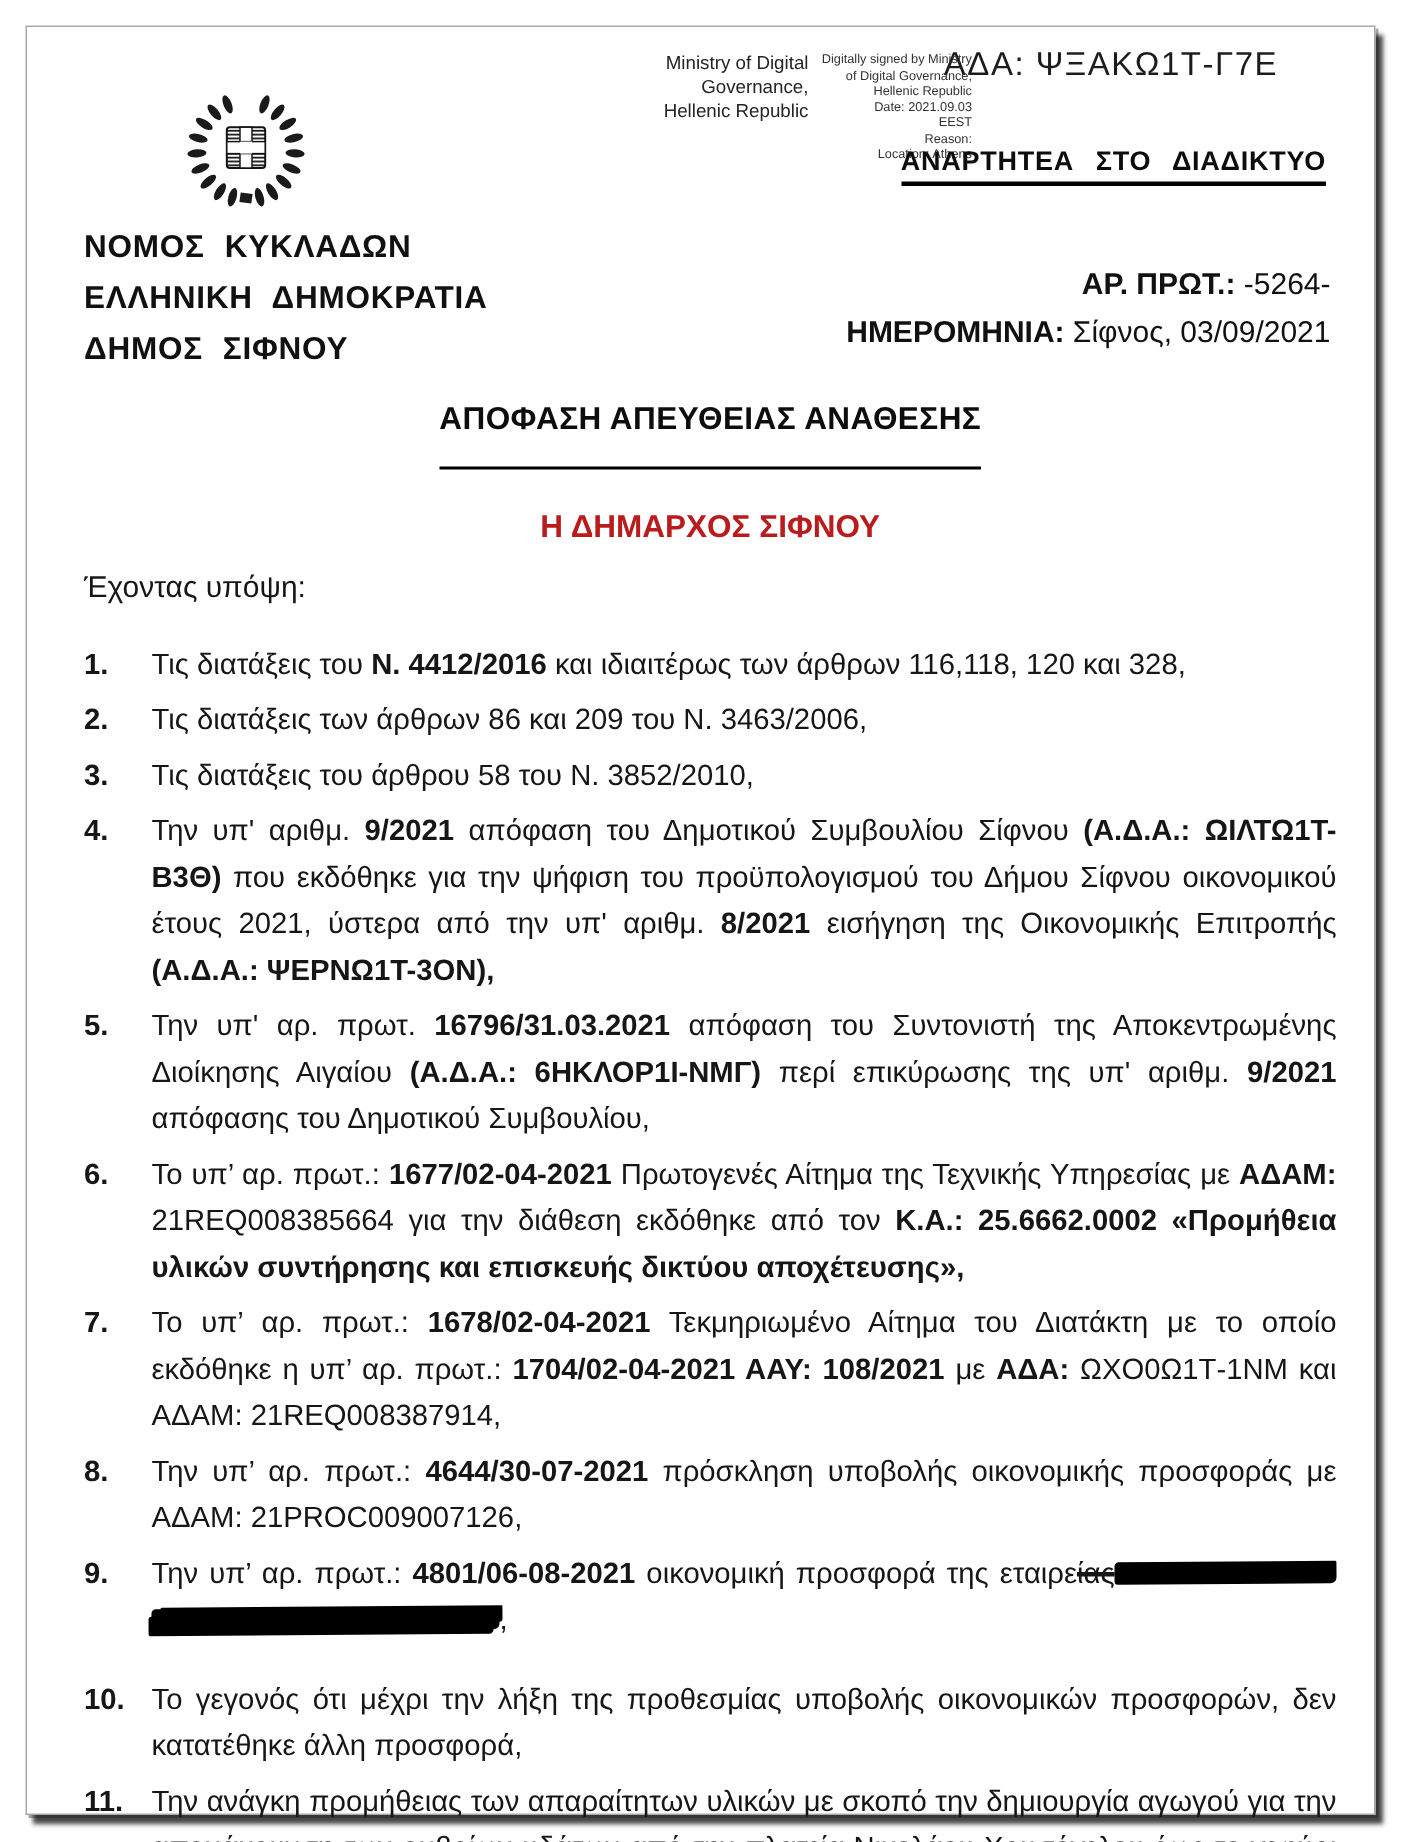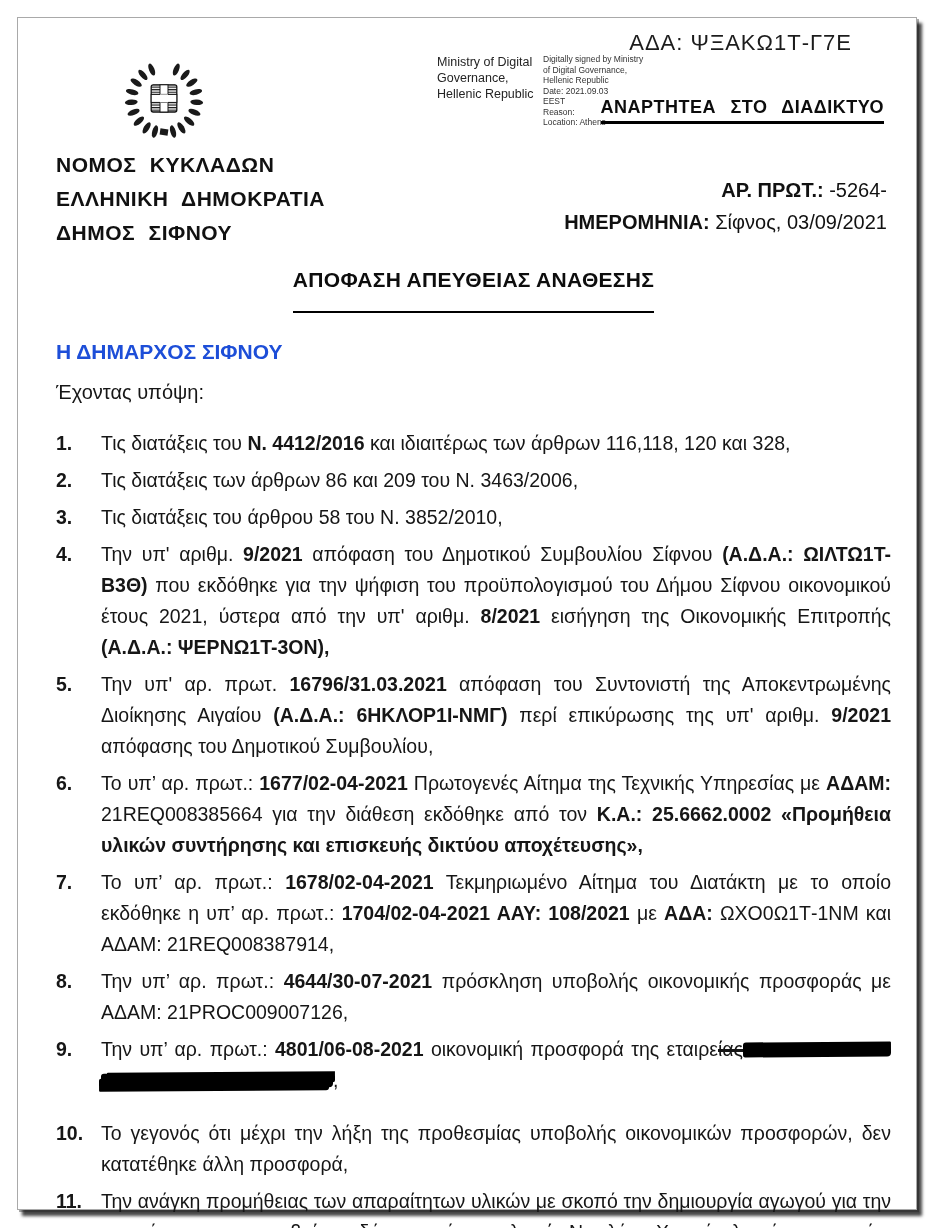--- a/index.html
+++ b/index.html
@@ -7,36 +7,36 @@
   body { font-family:"Liberation Sans","DejaVu Sans",sans-serif; color:#161616; }
   .canvas { position:relative; width:934px; height:1228px; background:#fff; overflow:hidden; }
   .sheet {
     position:absolute; left:17px; top:17px; width:900px; height:1193px;
     background:#fff; border:1px solid #a9a9a9;
     box-shadow:5px 6px 3px rgba(25,25,25,0.8), 2px 2px 0 rgba(90,90,90,0.5);
   }
   
   .emblem { position:absolute; left:106px; top:40px; width:80px; height:84px; }
   .ada { position:absolute; top:12px; right:64px; font-size:22px; letter-spacing:1px; color:#1c1c1c; white-space:nowrap; }
-  .sig-block { position:absolute; left:419px; top:36px; width:215px; }
+  .sig-block { position:absolute; left:419px; top:16px; width:215px;text-align:right; }
   .sig-signer { float:left; width:102px; font-size:12.5px; line-height:16px; color:#242424; }
   .sig-details { float:left; margin-left:4px; width:105px; font-size:8.5px; line-height:10.5px; color:#333; }
   .posted { position:absolute; top:43px; right:32px; font-size:18px; font-weight:bold; letter-spacing:0.5px;
             word-spacing:9px; border-bottom:3px solid #000; padding-bottom:3px; white-space:nowrap; color:#0d0d0d;margin-top:36px; }
   .authority { position:absolute; left:38px; top:130px; font-size:21px; font-weight:bold; line-height:34px;
                letter-spacing:0.5px; word-spacing:7px; color:#111; }
   .proto-block { position:absolute; right:29px; top:156px; text-align:right; font-size:20px; line-height:32px; color:#111; }
   .proto-block .lbl { font-weight:bold; }
   
   .doc-body { position:absolute; left:38px; top:250px; width:835px; }
   .title-wrap { text-align:center; }
   .doc-title { display:inline-block; font-size:21px; font-weight:bold; letter-spacing:0.3px;
                border-bottom:2px solid #000; padding-bottom:19px; color:#0d0d0d; }
   .doc-subtitle { text-align:center; font-size:21px; font-weight:bold; margin-top:8px; color:#0d0d0d; }
-  .issuer { font-size:21px; font-weight:bold; margin-top:27px; color:#1d4ed8; }
+  .issuer { text-align:center; font-size:21px; font-weight:bold; margin-top:27px; color:#b91c1c; }
   .preamble { font-size:20px; margin-top:17px; color:#161616; }
   
   .olist { margin-top:24px; }
   .li { display:flex; margin-bottom:6px; }
   .num { flex:0 0 45px; font-weight:bold; font-size:19.5px; line-height:31px; }
   .li-body { flex:1; font-size:19.5px; line-height:31px; text-align:justify; }
   .b { font-weight:bold; }
   .strike { text-decoration:line-through; text-decoration-thickness:2.5px; }
   .redact { display:inline-block; height:15px; background:#000; vertical-align:-1px;
             border-radius:3px 1px 4px 2px; transform:rotate(-0.4deg); }

